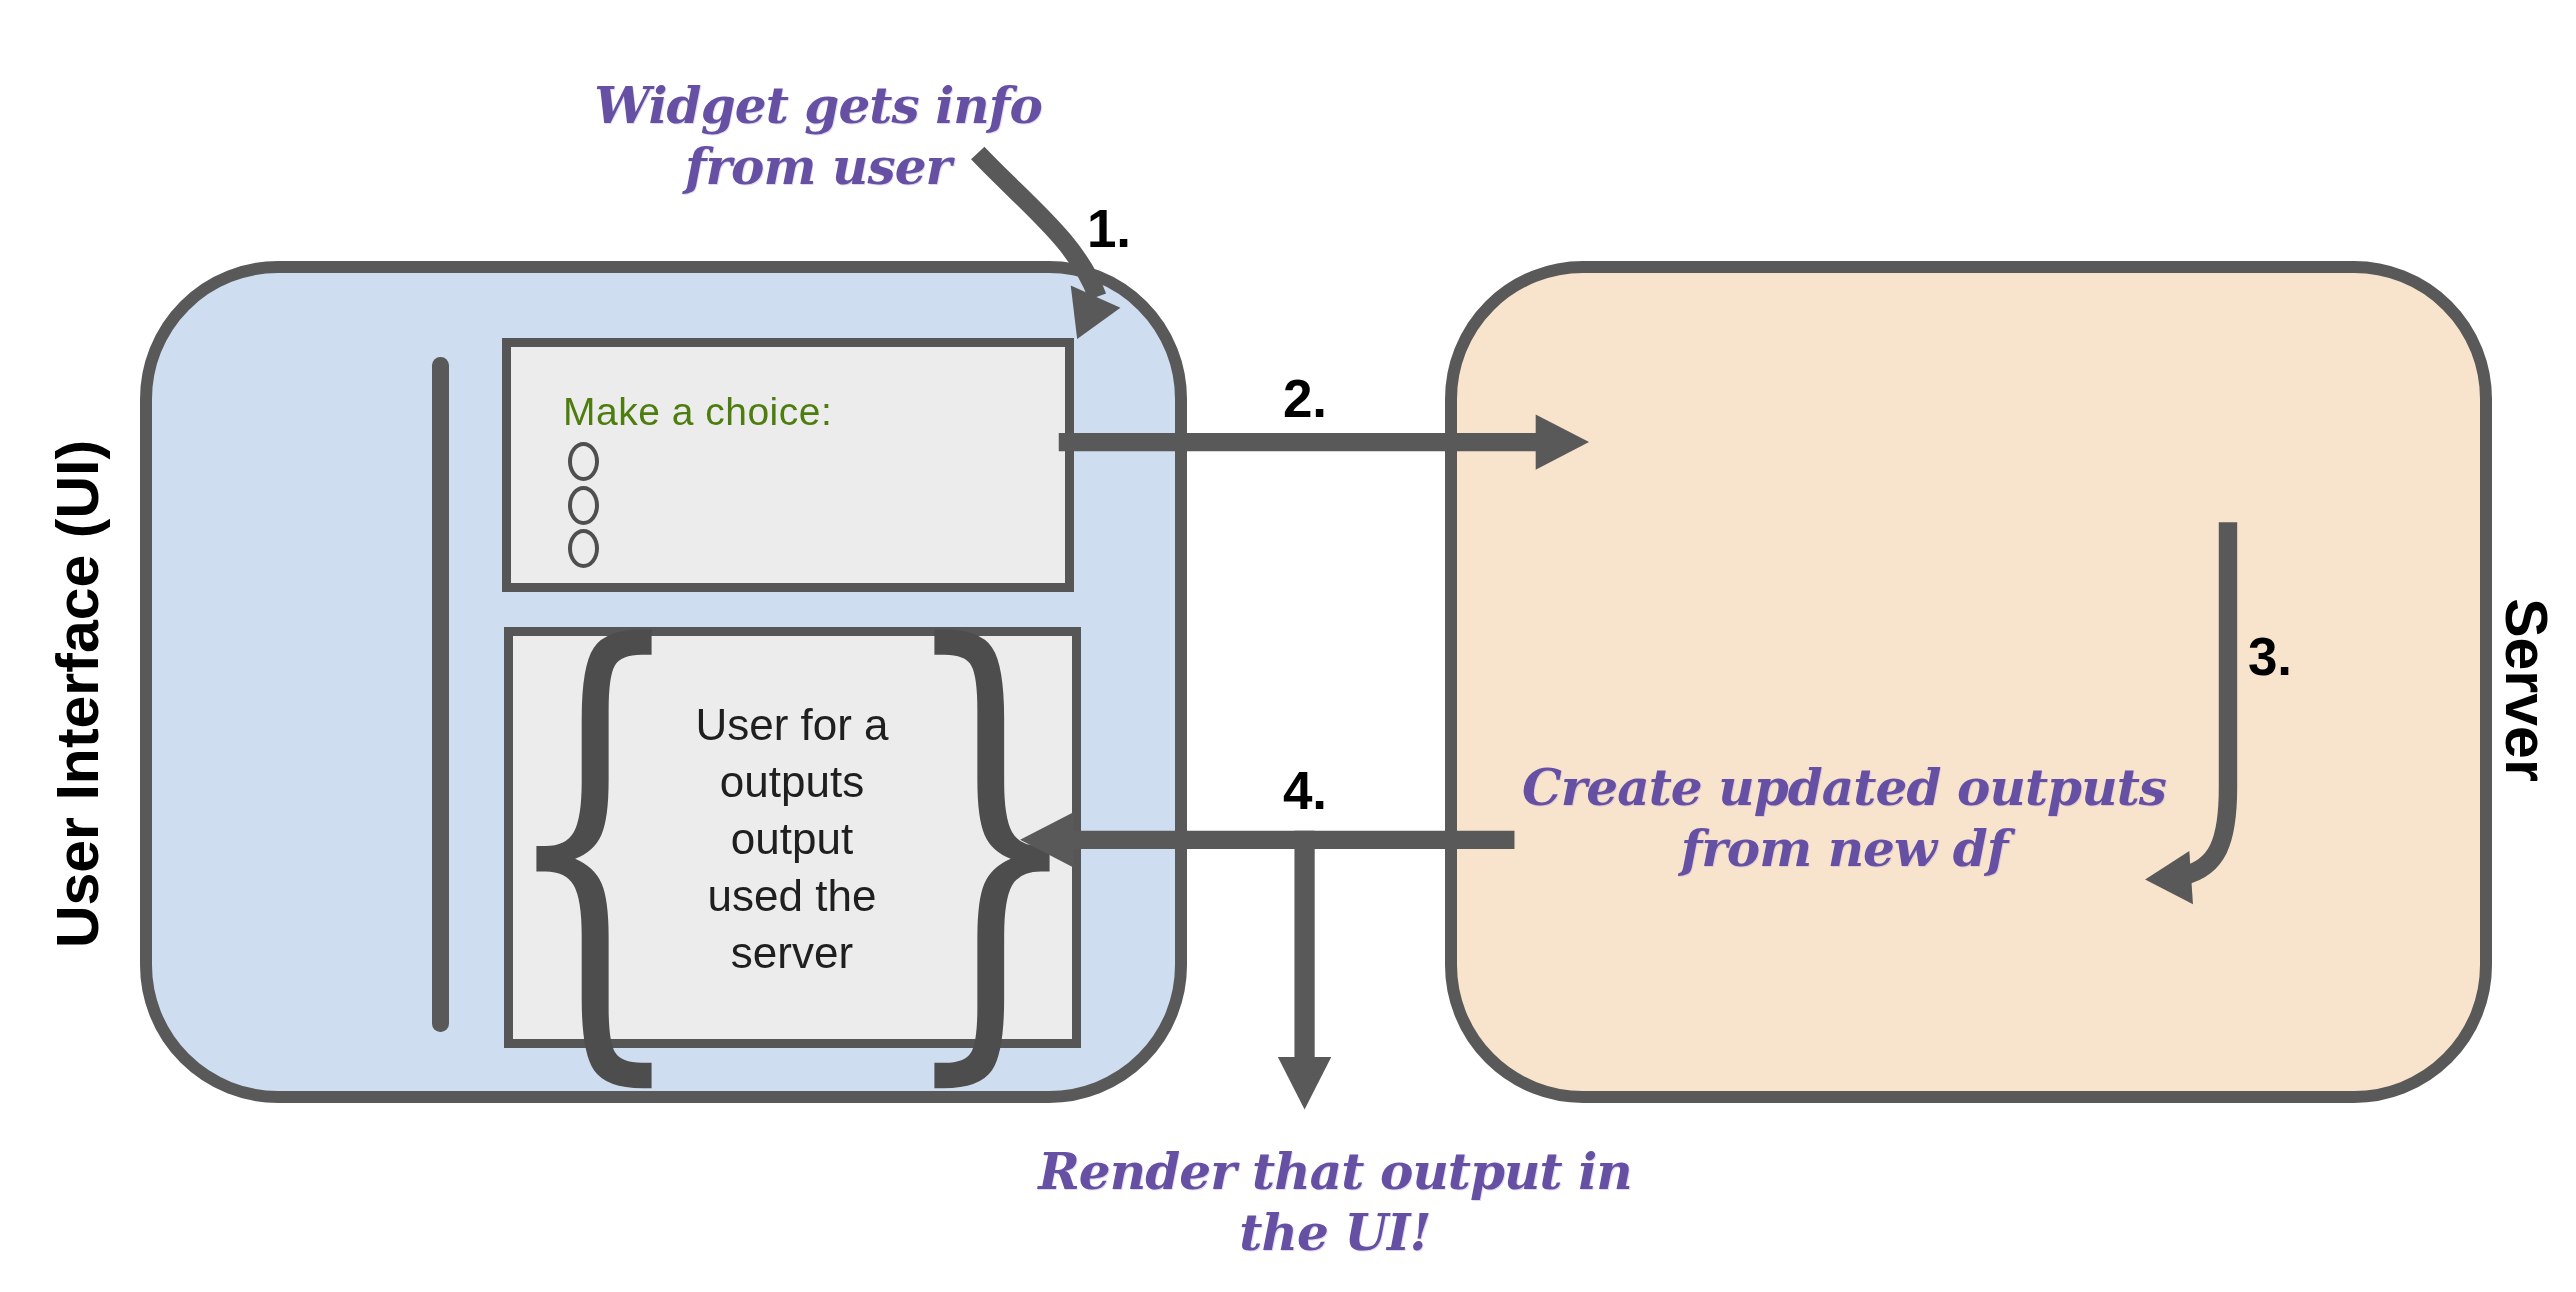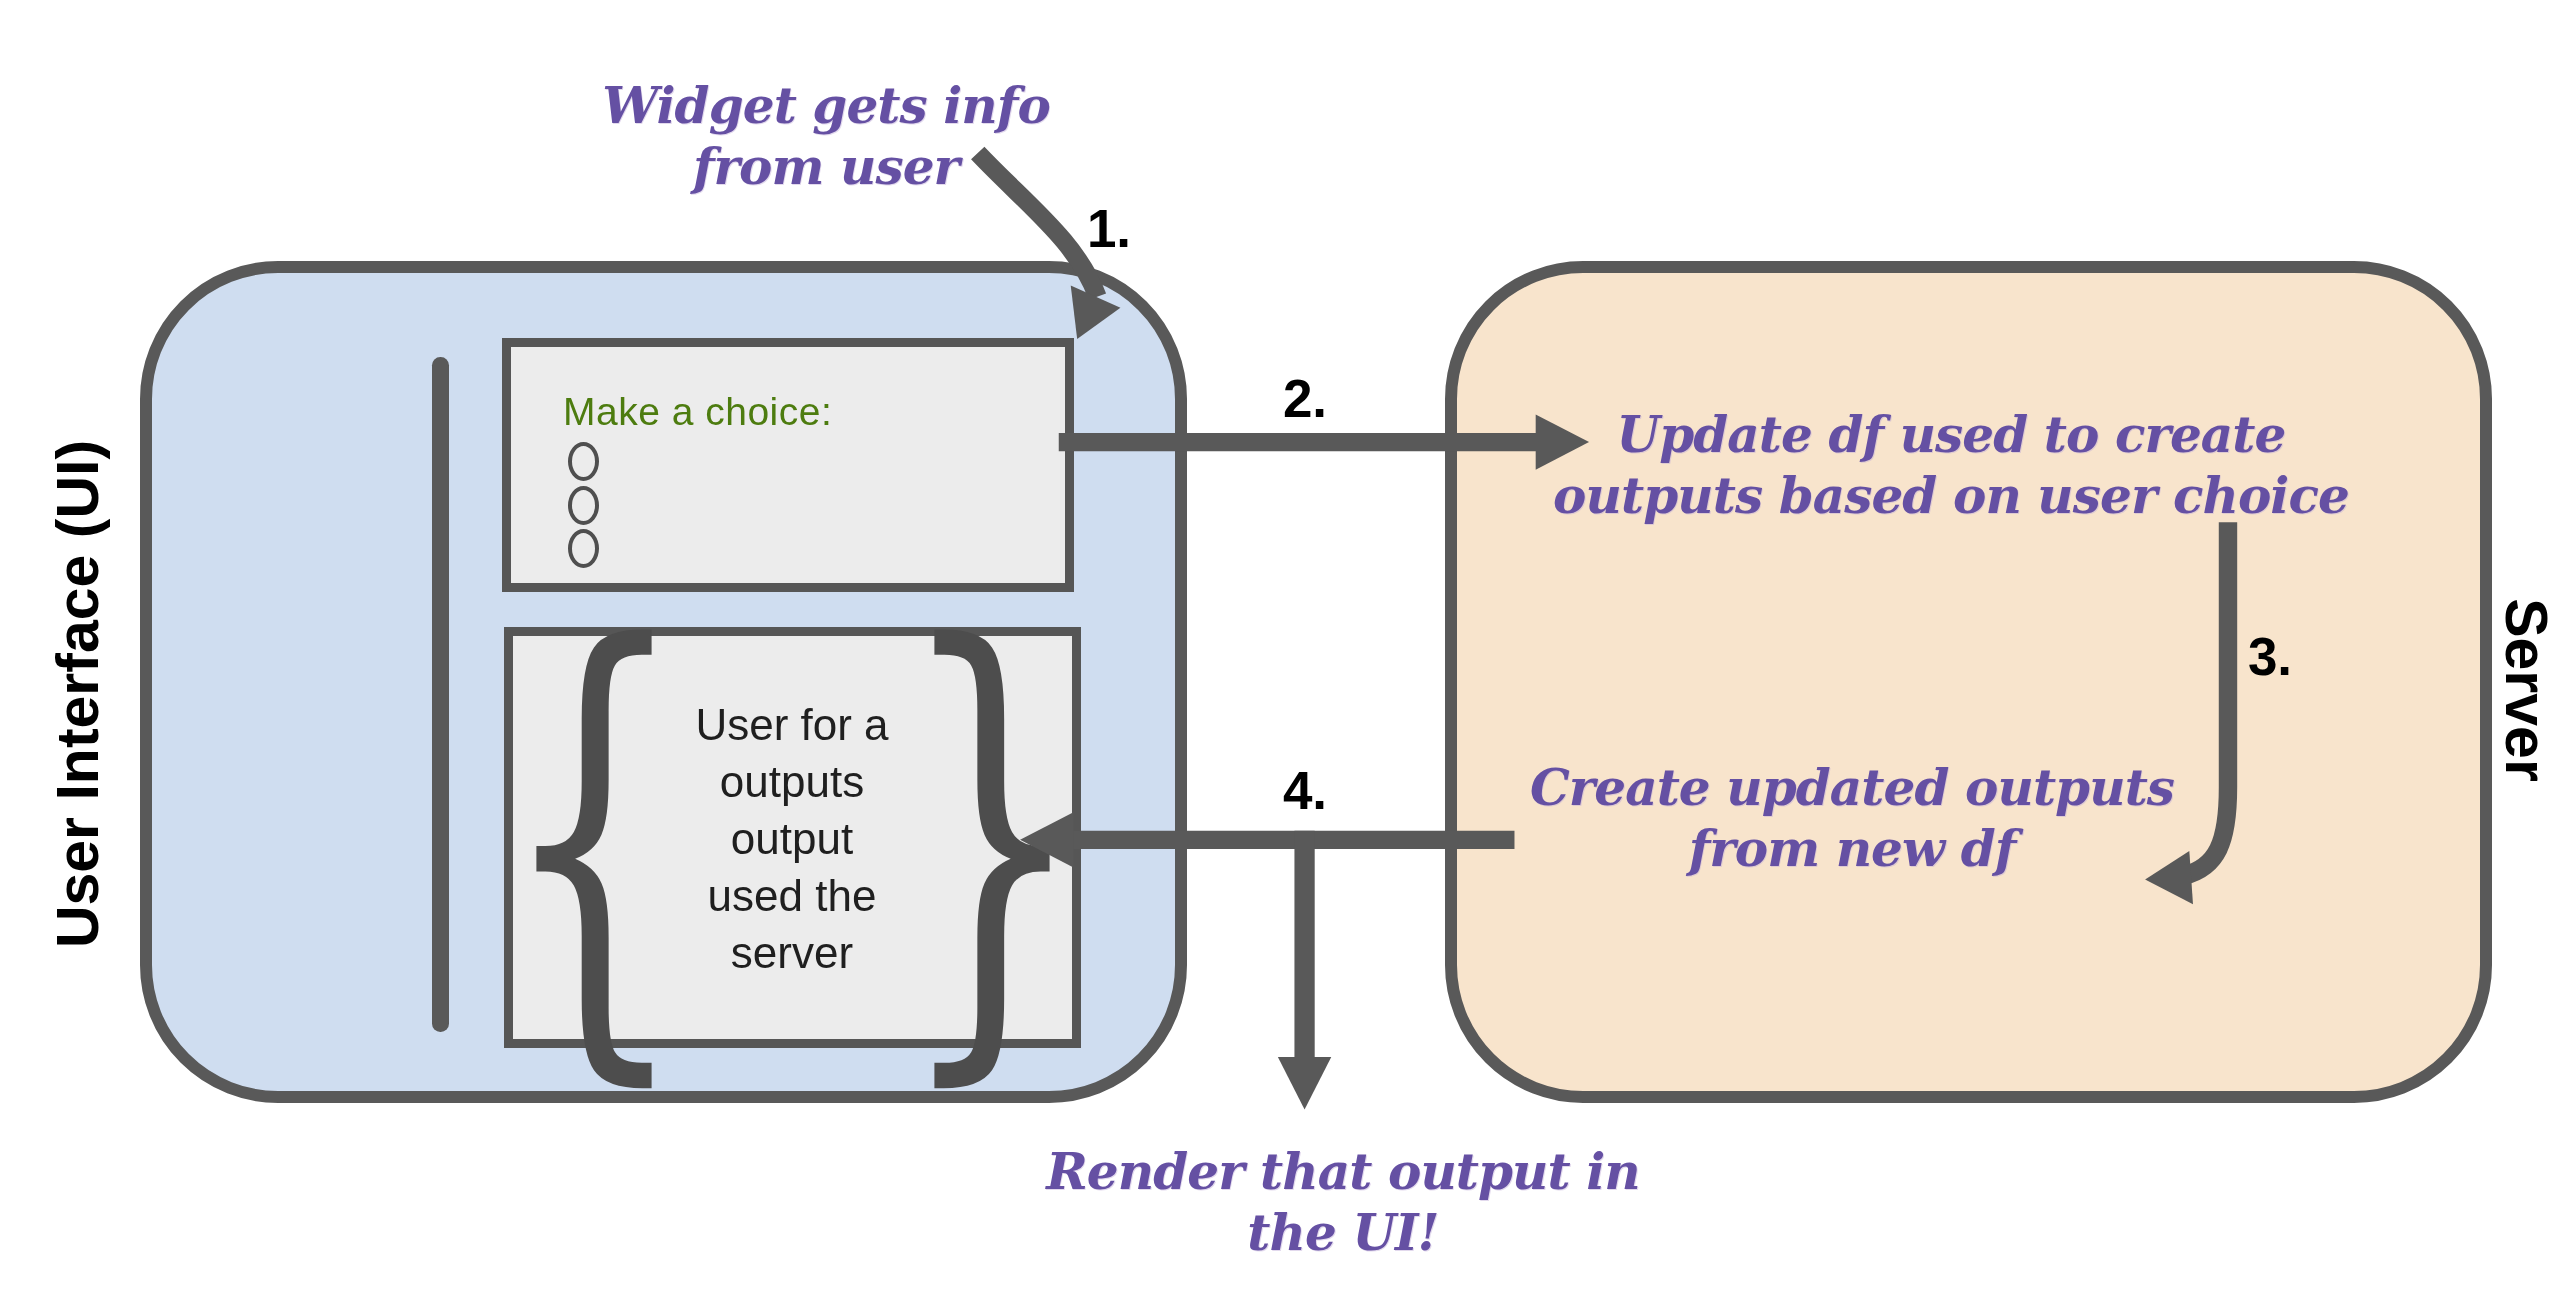--- a/index.html
+++ b/index.html
@@ -35,21 +35,20 @@
     font-family:"Liberation Sans",sans-serif;
   }
   .label-ui{left:78px;top:694px;transform:translate(-50%,-50%) rotate(-90deg);}
   .label-server{left:2526px;top:690px;transform:translate(-50%,-50%) rotate(90deg);}
   
   .annotation{
     position:absolute;transform:translate(-50%,-50%);text-align:center;
     font-family:"DejaVu Serif",serif;font-style:italic;font-weight:bold;
     font-size:50px;line-height:61px;letter-spacing:-0.9px;color:#6550a3;white-space:nowrap;
     text-shadow:0.9px 0.9px 0 rgba(190,170,215,0.45);
-    margin-left:8px;
   }
   .ann-widget{left:818px;top:136px;}
   .ann-update{left:1943px;top:465px;}
   .ann-create{left:1844px;top:818px;}
   .ann-render{left:1335px;top:1202px;}
   
   .stepnum{
     position:absolute;transform:translate(-50%,-50%);font-size:53px;font-weight:bold;color:#000;
     font-family:"Liberation Sans",sans-serif;
   }
@@ -87,24 +86,20 @@
     <span style="display:block">outputs</span>
     <span style="display:block">output</span>
     <span style="display:block">used the</span>
     <span style="display:block">server</span>
   </div>
 
   <div class="annotation ann-widget">
     <span style="display:block">Widget gets info</span>
     <span style="display:block">from user</span>
   </div>
-  <div class="annotation ann-update">
-    <span style="display:block">Update df used to create</span>
-    <span style="display:block">outputs based on user choice</span>
-  </div>
   <div class="annotation ann-create">
     <span style="display:block">Create updated outputs</span>
     <span style="display:block">from new df</span>
   </div>
   <div class="annotation ann-render">
     <span style="display:block">Render that output in</span>
     <span style="display:block">the UI!</span>
   </div>
 
   <div class="stepnum n1">1.</div>

